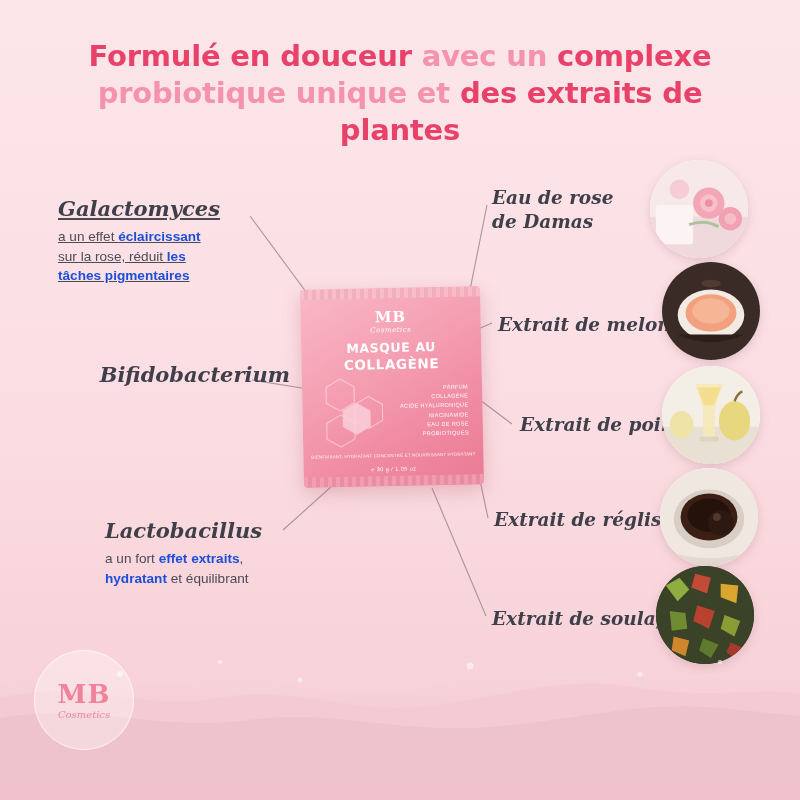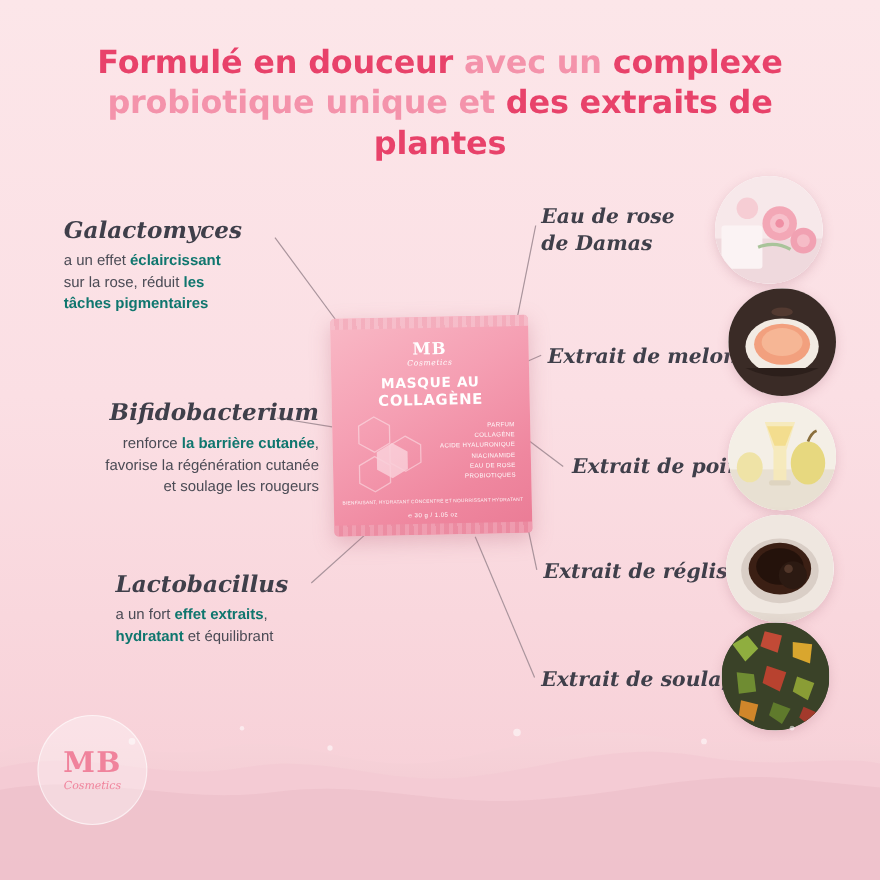--- a/index.html
+++ b/index.html
@@ -89,23 +89,23 @@
   
   .lblock{position:absolute;color:#4b4b55;}
   .lblock .ttl{
     font-family:"DejaVu Serif", serif;
     font-style:italic;font-weight:700;
     font-size:21px;color:#3f3f4a;margin-bottom:6px;
   }
   .lblock .body{
     font-size:13.6px;line-height:1.45;color:#4b4b55;
   }
-  .lblock .body b{font-weight:700;color:#0f766e;}
-
-  #block-galacto{left:58px;top:196px;width:230px;}
+  .lblock .body b{font-weight:700;color:#1d4ed8;}
+
+  #block-galacto{left:58px;top:196px;width:230px;text-decoration:underline;}
   #block-bifido{left:28px;top:362px;width:262px;text-align:right;}
   #block-lacto{left:105px;top:518px;width:220px;}
 
   
   .rlabel{
     position:absolute;
     font-family:"DejaVu Serif", serif;
     font-style:italic;font-weight:700;
     font-size:18.5px;color:#3f3f4a;line-height:1.28;
   }
@@ -203,25 +203,20 @@
     <div class="ttl">Galactomyces</div>
     <div class="body">
         <div><span>a un effet </span><b>éclaircissant</b></div>
         <div><span>sur la rose, réduit </span><b>les</b></div>
         <div><b>tâches pigmentaires</b></div>
       </div>
   </div>
 
   <div class="lblock" id="block-bifido">
     <div class="ttl">Bifidobacterium</div>
-    <div class="body">
-        <div><span>renforce </span><b>la barrière cutanée</b><span>,</span></div>
-        <div><span>favorise la régénération cutanée</span></div>
-        <div><span>et soulage les rougeurs</span></div>
-      </div>
   </div>
 
   <div class="lblock" id="block-lacto">
     <div class="ttl">Lactobacillus</div>
     <div class="body">
         <div><span>a un fort </span><b>effet extraits</b><span>,</span></div>
         <div><b>hydratant</b><span> et équilibrant</span></div>
       </div>
   </div>
 

